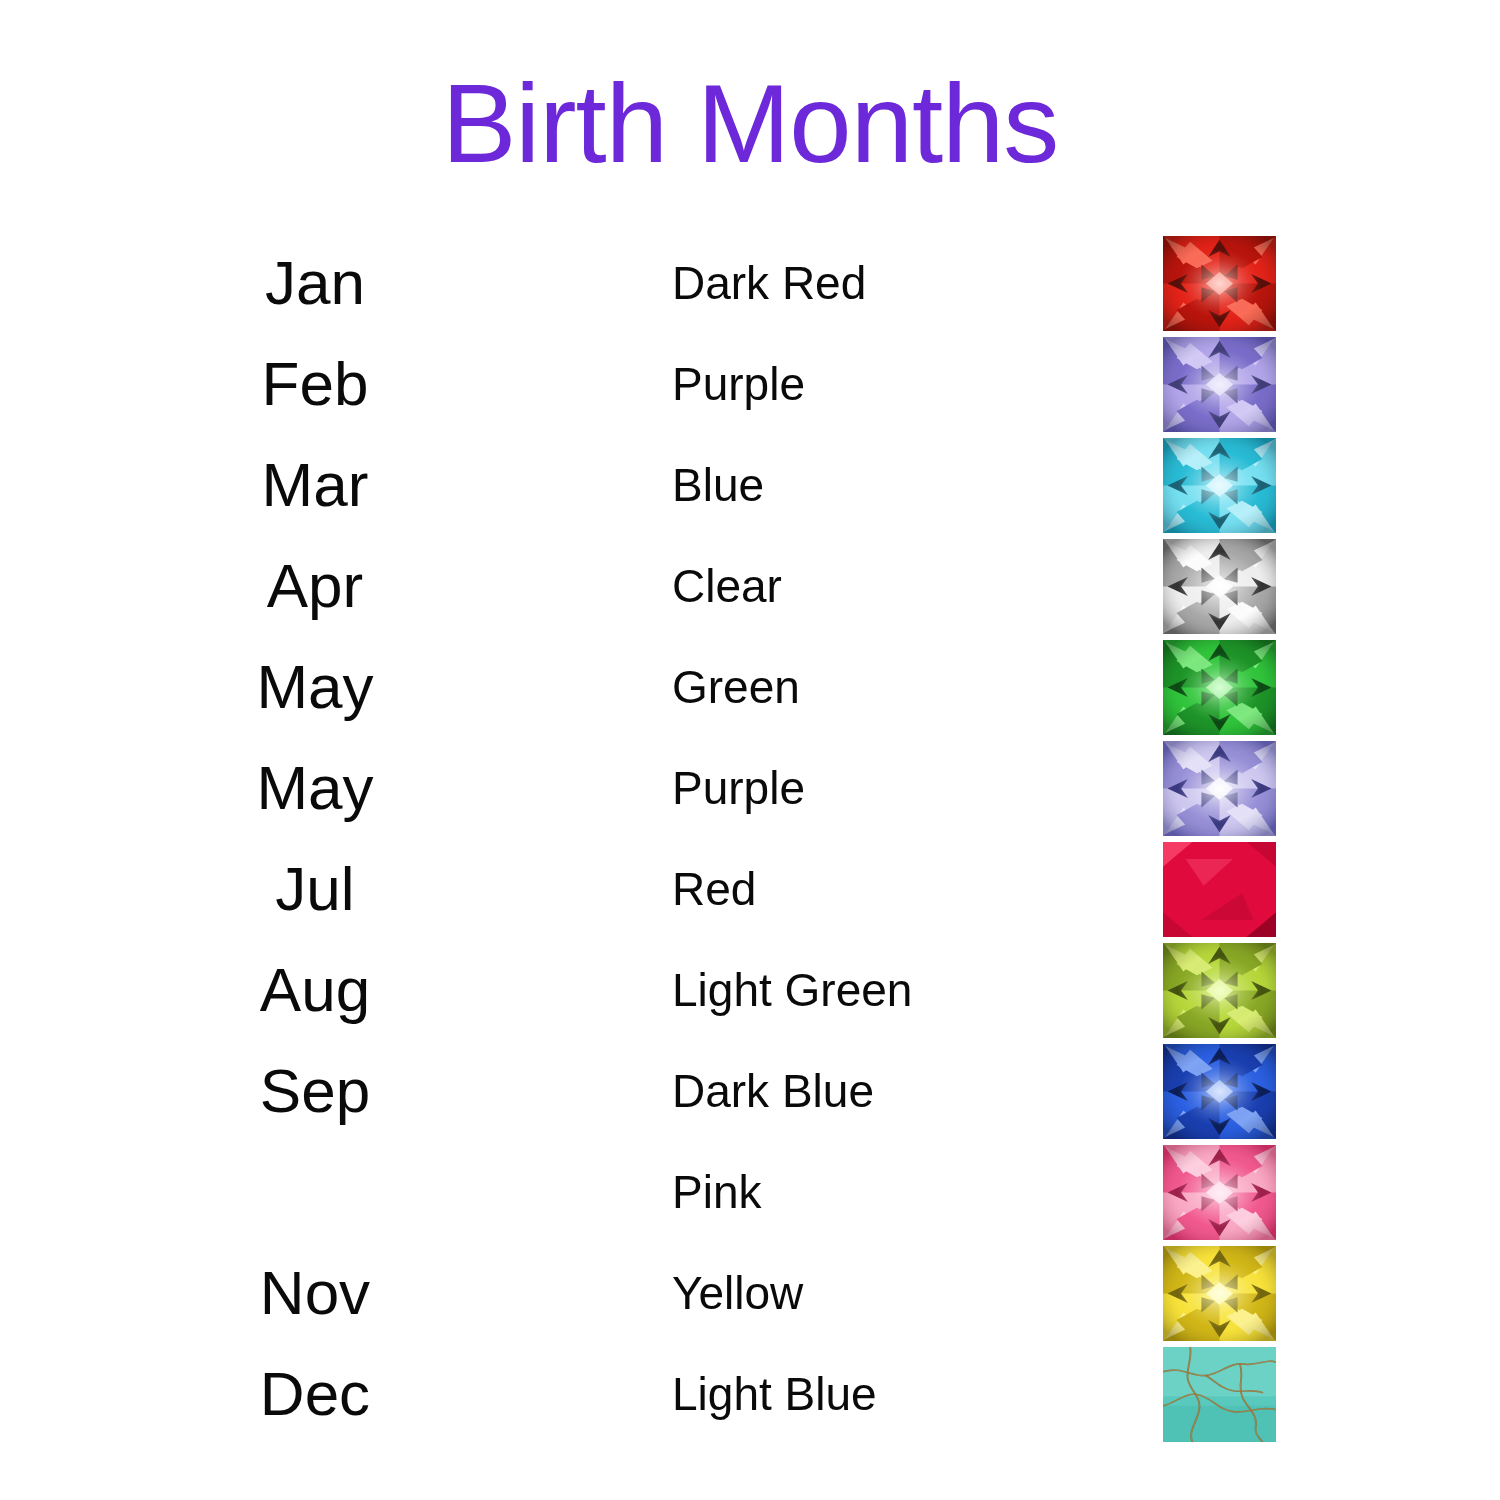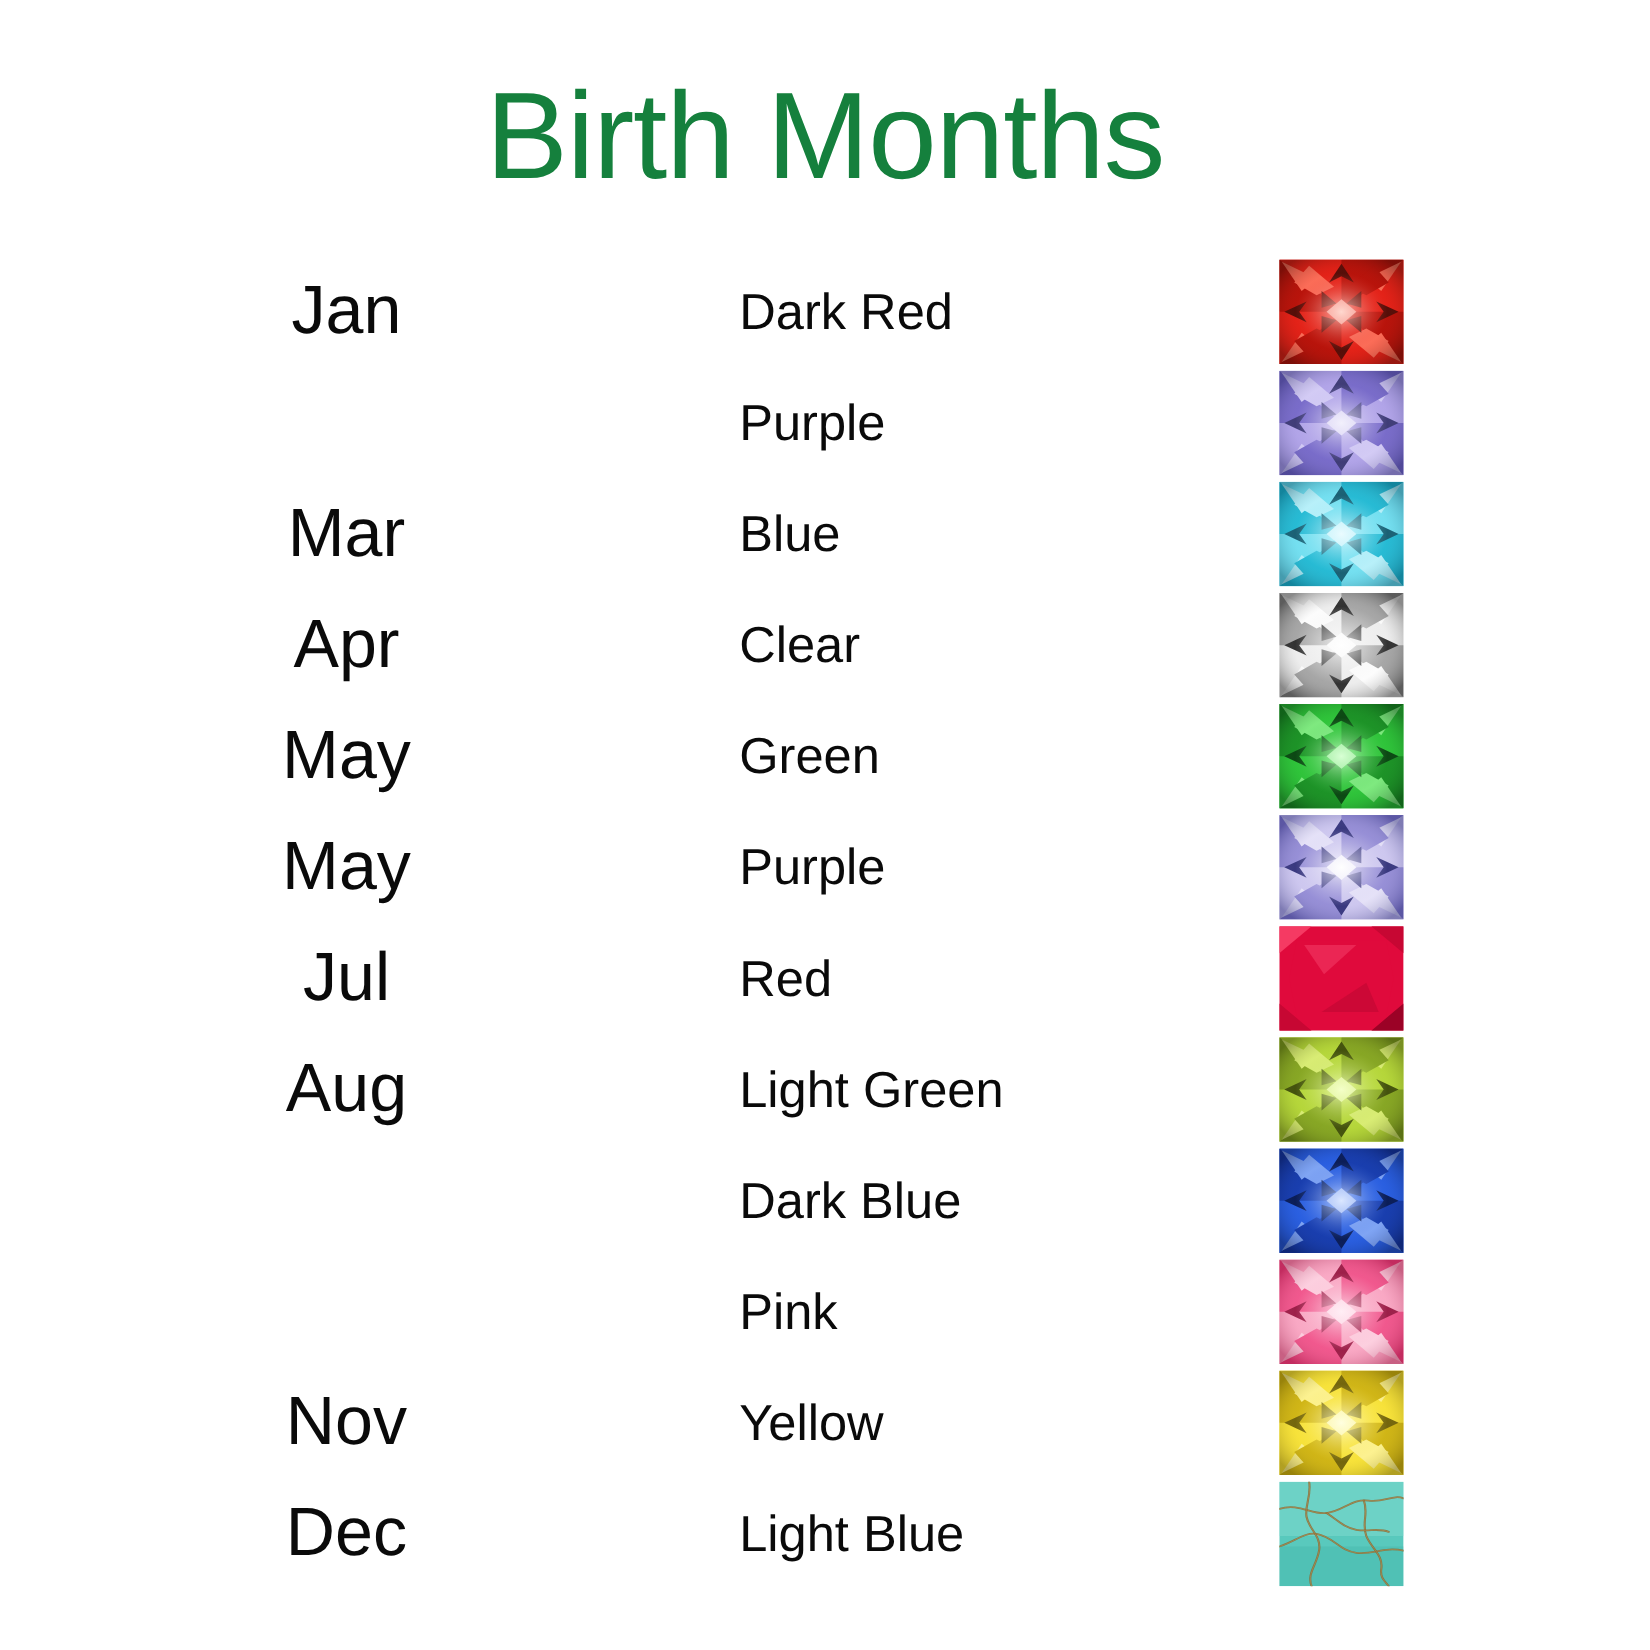--- a/index.html
+++ b/index.html
@@ -25,21 +25,21 @@
   #title {
     position: absolute;
     top: 68px;
     left: 0;
     width: 1500px;
     text-align: center;
     font-size: 112px;
     line-height: 1.0;
     font-weight: 400;
     letter-spacing: -1px;
-    color: #15803d;
+    color: #6d28d9;
     white-space: nowrap;
   }
 
   
   #table {
     position: absolute;
     top: 232px;
     left: 0;
     width: 1500px;
   }
@@ -134,20 +134,21 @@
             <path d="M34,30 L46,42 L34,46 Z" fill="#3d0b06"></path>
             <path d="M66,30 L66,46 L54,42 Z" fill="#3d0b06"></path>
             <path d="M34,70 L34,54 L46,58 Z" fill="#3d0b06"></path>
             <path d="M66,70 L54,58 L66,54 Z" fill="#3d0b06"></path>
             <path d="M50,38 L62,50 L50,62 L38,50 Z" fill="#ffd8cf"></path>
             <rect x="0" y="0" width="100" height="100" fill="url(#ge32218)"></rect>
           </svg>
         </div>
       </div>
       <div class="row">
+        <div class="cell-month">Feb</div>
         <div class="cell-color">Purple</div>
         <div class="cell-gem">
           <svg class="gem" viewBox="0 0 100 100" preserveAspectRatio="none">
             <defs>
               <radialGradient id="gb1a4e8" cx="50%" cy="50%" r="62%">
                 <stop offset="0%" stop-color="#f2f0fc" stop-opacity="0.85"></stop>
                 <stop offset="60%" stop-color="#b1a4e8" stop-opacity="0.15"></stop>
                 <stop offset="100%" stop-color="#2b2a63" stop-opacity="0.45"></stop>
               </radialGradient>
             </defs>
@@ -401,20 +402,21 @@
             <path d="M34,30 L46,42 L34,46 Z" fill="#2f3a06"></path>
             <path d="M66,30 L66,46 L54,42 Z" fill="#2f3a06"></path>
             <path d="M34,70 L34,54 L46,58 Z" fill="#2f3a06"></path>
             <path d="M66,70 L54,58 L66,54 Z" fill="#2f3a06"></path>
             <path d="M50,38 L62,50 L50,62 L38,50 Z" fill="#f4ffc8"></path>
             <rect x="0" y="0" width="100" height="100" fill="url(#gb5d63a)"></rect>
           </svg>
         </div>
       </div>
       <div class="row">
+        <div class="cell-month">Sep</div>
         <div class="cell-color">Dark Blue</div>
         <div class="cell-gem">
           <svg class="gem" viewBox="0 0 100 100" preserveAspectRatio="none">
             <defs>
               <radialGradient id="g2a5fe0" cx="50%" cy="50%" r="62%">
                 <stop offset="0%" stop-color="#dbe7ff" stop-opacity="0.85"></stop>
                 <stop offset="60%" stop-color="#2a5fe0" stop-opacity="0.15"></stop>
                 <stop offset="100%" stop-color="#06123f" stop-opacity="0.45"></stop>
               </radialGradient>
             </defs>

